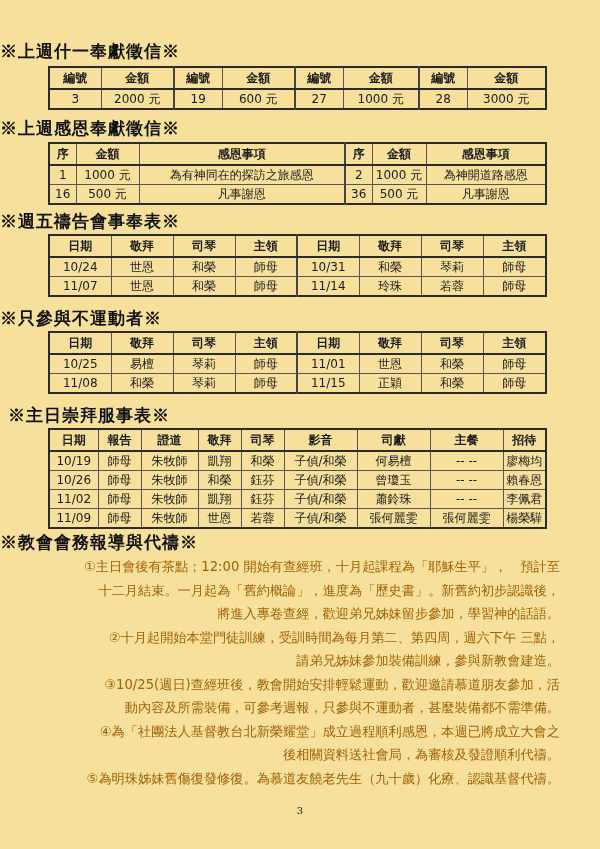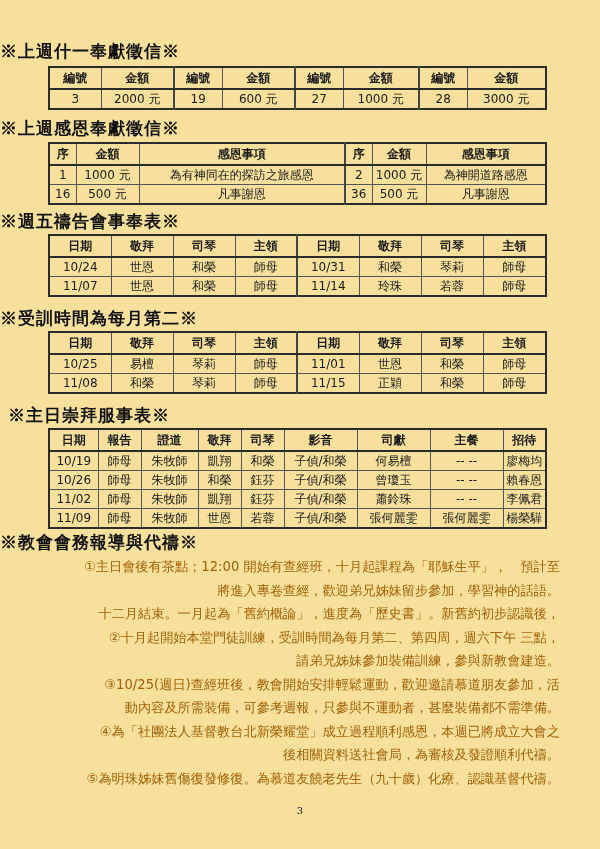--- a/index.html
+++ b/index.html
@@ -159,21 +159,21 @@
     <td>和榮</td>
     <td>師母</td>
     <td class="sep">11/14</td>
     <td>玲珠</td>
     <td>若蓉</td>
     <td>師母</td>
   </tr>
 </tbody>
   </table>
 
-<div class="section-title" style="top:307px;">※受訓時間為每月第二※</div>
+<div class="section-title" style="top:307px;">※只參與不運動者※</div>
 <table class="t" style="top:331px;">
   <colgroup>
       <col style="width:62px">
       <col style="width:62px">
       <col style="width:62px">
       <col style="width:62px">
       <col style="width:62px">
       <col style="width:62px">
       <col style="width:62px">
       <col>
@@ -281,22 +281,22 @@
     <td>張何麗雯</td>
     <td>楊榮驊</td>
   </tr>
 </tbody>
   </table>
 
 <div class="section-title" style="top:531px;">※教會會務報導與代禱※</div>
 <div class="notice" style="top:555px;">
   <div>
     <span class="item">①主日會後有茶點；12:00 開始有查經班，十月起課程為「耶穌生平」，　預計至</span>
+    <span class="cont">十二月結束。一月起為「舊約概論」，進度為「歷史書」。新舊約初步認識後，</span>
     <span class="cont">將進入專卷查經，歡迎弟兄姊妹留步參加，學習神的話語。</span>
-    <span class="cont">十二月結束。一月起為「舊約概論」，進度為「歷史書」。新舊約初步認識後，</span>
   </div>
   <div>
     <span class="item">②十月起開始本堂門徒訓練，受訓時間為每月第二、第四周，週六下午 三點，</span>
     <span class="cont">請弟兄姊妹參加裝備訓練，參與新教會建造。</span>
   </div>
   <div>
     <span class="item">③10/25(週日)查經班後，教會開始安排輕鬆運動，歡迎邀請慕道朋友參加，活</span>
     <span class="cont">動內容及所需裝備，可參考週報，只參與不運動者，甚麼裝備都不需準備。</span>
   </div>
   <div>

